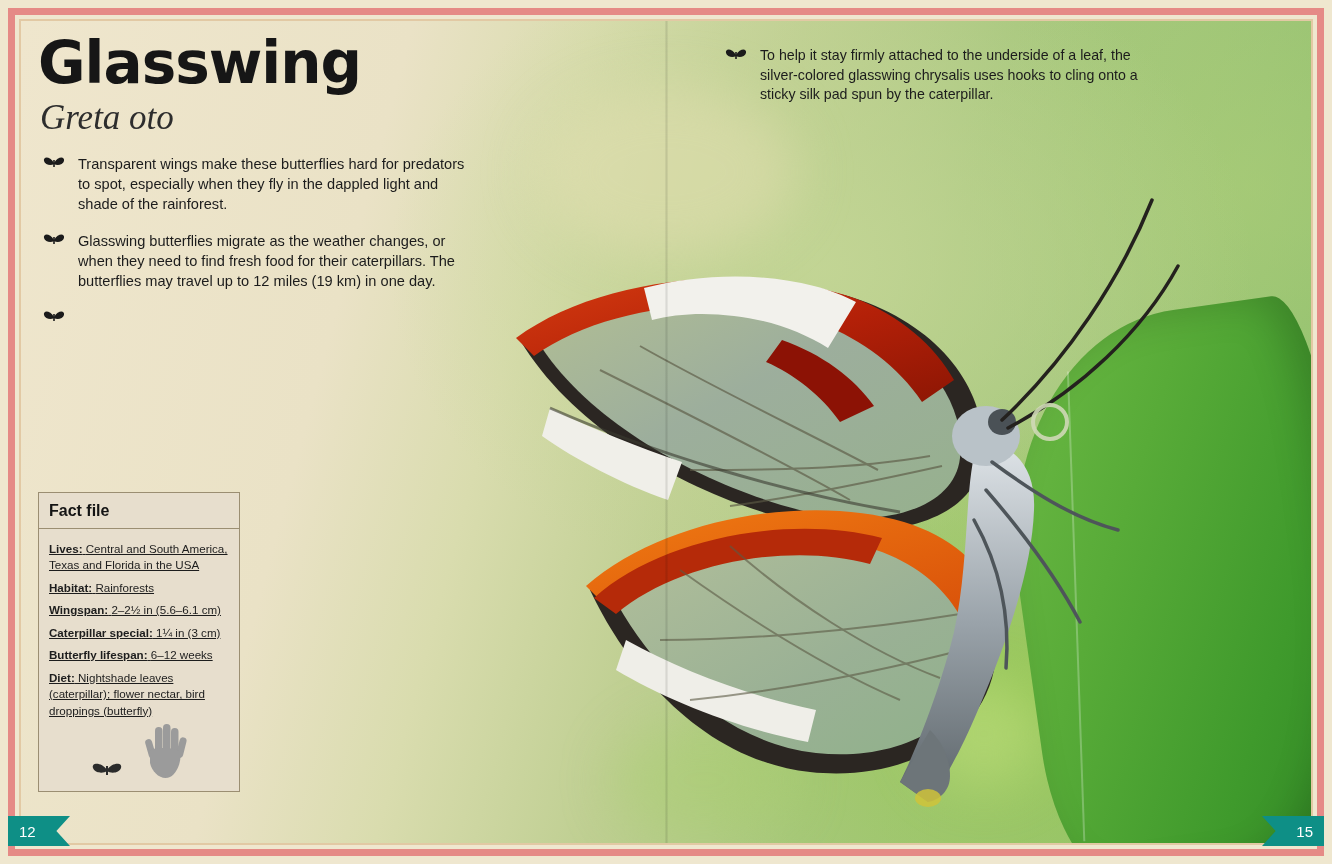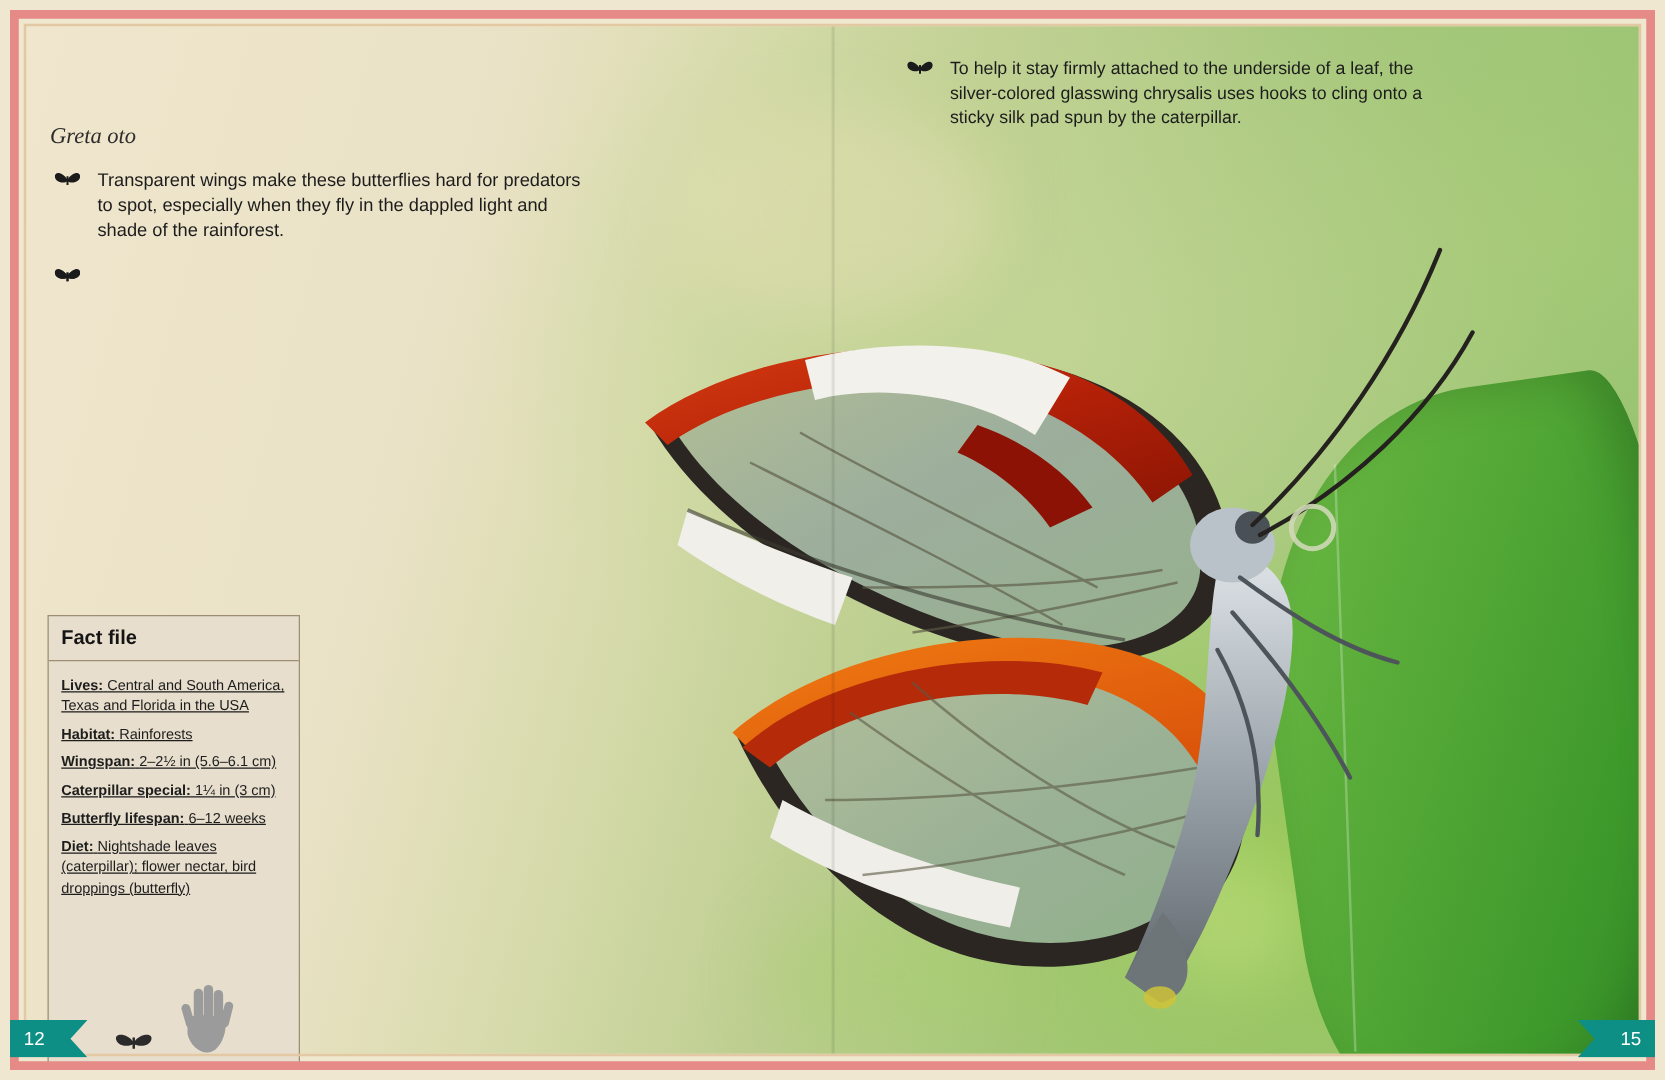--- a/index.html
+++ b/index.html
@@ -93,21 +93,21 @@
     font-weight: 700;
     font-size: 58px;
     line-height: .96;
     letter-spacing: -1px;
     color: #161616;
     margin: 0 0 4px 0;
   }
   .subtitle {
     font-family: "Liberation Serif", serif;
     font-style: italic;
-    font-size: 18px;
+    font-size: 35px;
     color: #2d2d2d;
     margin: 6px 0 16px 2px;
   }
 
   .bullets { margin: 0; padding: 0; list-style: none; }
   .bullet {
     position: relative;
     padding-left: 40px;
     margin-bottom: 17px;
     font-size: 14.6px;
@@ -117,21 +117,21 @@
   .bullet-icon {
     position: absolute;
     left: 4px; top: 1px;
     width: 26px; height: 16px;
   }
 
   
   .fact-file {
     position: absolute;
     left: 38px; top: 492px;
-    width: 202px; height: 364px;
+    width: 202px; height: 300px;
     background: #e7decd;
     border: 1.5px solid #9b8e72;
     z-index: 5;
   }
   .fact-file-header {
     border-bottom: 1.5px solid #9b8e72;
     padding: 9px 10px 8px 10px;
     font-weight: 700;
     font-size: 16px;
     color: #141414;
@@ -306,41 +306,42 @@
         <path d="M556 320 C596 366 628 410 650 452"></path>
         <path d="M544 350 C572 400 580 450 576 498"></path>
       </g>
 
       <circle cx="620" cy="252" r="17" fill="none" stroke="#cfd8b6" stroke-width="4" opacity=".9"></circle>
     </svg>
   </div>
 
   <div class="left-col">
     <h1 class="title">
-      <br>
+      <span>Glasswing</span><br>
     </h1>
     <div class="subtitle">Greta oto</div>
 
     <ul class="bullets">
       <li class="bullet">
         <span class="bullet-icon">
           <svg viewBox="0 0 26 16" width="26" height="16">
               <path d="M12 8 C8 1 1 1 2 6 C3 10 9 11 12 9 C15 11 21 10 22 6 C23 1 16 1 12 8 Z" fill="#1b1b1b"></path>
               <path d="M12 5 L12 12" stroke="#1b1b1b" stroke-width="1.6"></path>
             </svg>
         </span>
         <span>Transparent wings make these butterflies hard for predators to spot, especially when they fly in the dappled light and shade of the rainforest.</span>
       </li>
       <li class="bullet">
         <span class="bullet-icon">
           <svg viewBox="0 0 26 16" width="26" height="16">
               <path d="M12 8 C8 1 1 1 2 6 C3 10 9 11 12 9 C15 11 21 10 22 6 C23 1 16 1 12 8 Z" fill="#1b1b1b"></path>
               <path d="M12 5 L12 12" stroke="#1b1b1b" stroke-width="1.6"></path>
             </svg>
         </span>
+        <span>Glasswing butterflies migrate as the weather changes, or when they need to find fresh food for their caterpillars. The butterflies may travel up to 12 miles (19 km) in one day.</span>
       </li>
       <li class="bullet">
         <span class="bullet-icon">
           <svg viewBox="0 0 26 16" width="26" height="16">
               <path d="M12 8 C8 1 1 1 2 6 C3 10 9 11 12 9 C15 11 21 10 22 6 C23 1 16 1 12 8 Z" fill="#1b1b1b"></path>
               <path d="M12 5 L12 12" stroke="#1b1b1b" stroke-width="1.6"></path>
             </svg>
         </span>
       </li>
     </ul>

